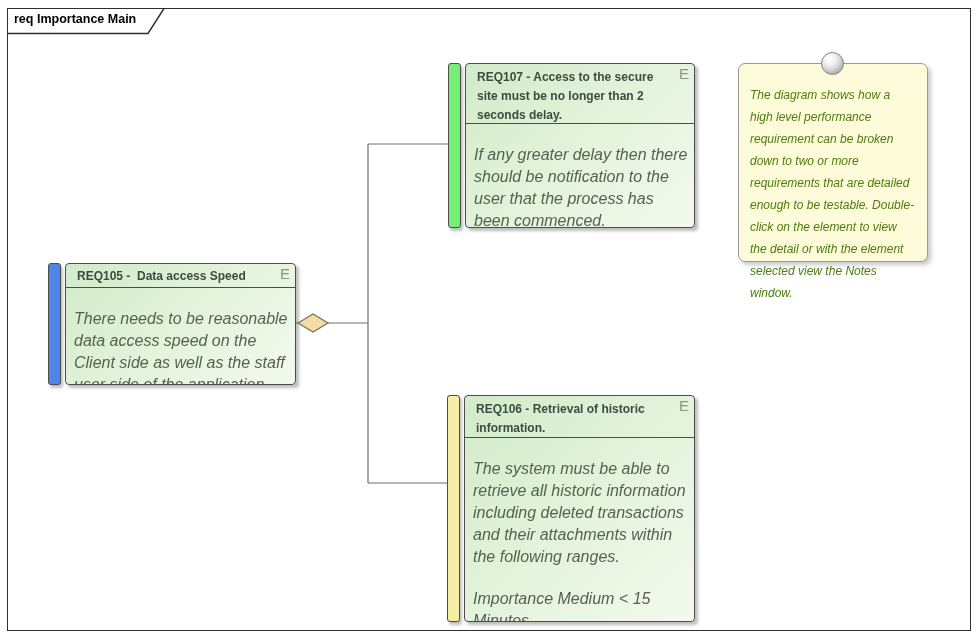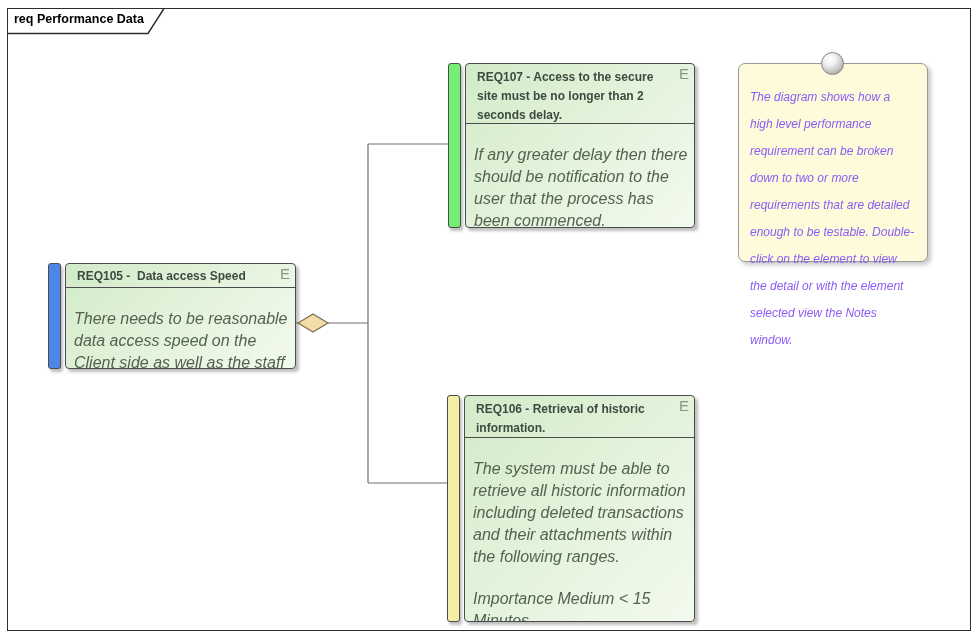--- a/index.html
+++ b/index.html
@@ -105,56 +105,56 @@
     margin-left: -12px;
     border-radius: 50%;
     border: 1px solid #858585;
     box-sizing: border-box;
     background: radial-gradient(circle at 38% 30%, #ffffff 0%, #f1f1f1 30%, #c9c9c9 60%, #8f8f8f 100%);
   }
   .note-text {
     padding: 20px 11px 10px 11px;
     font-size: 12px;
     font-style: italic;
-    line-height: 27px;
-    color: #8b5cf6;
+    line-height: 22px;
+    color: #4d7c0f;
   }
 </style>
 </head>
 <body>
 
 <div id="stage">
 
   <div class="frame"></div>
 
   <svg id="connector-layer" viewBox="0 0 980 644">
 
     <polyline points="8,33.5 148,33.5 164,8.5" fill="none" stroke="#2e2e2e" stroke-width="1.4"></polyline>
 
     <path d="M296,323 H368 M368,144 V483 M368,144 H450 M368,483 H450" fill="none" stroke-width="1.2" stroke="#6e6e6e"></path>
 
     <polygon points="298,323 313,314 328,323 313,332" stroke-width="1.2" fill="#f3dca8" stroke="#7d6f52"></polygon>
   </svg>
 
-  <div class="frame-label">req Performance Data</div>
+  <div class="frame-label">req Importance Main</div>
 
   <div class="req" style="left:448px; top:63px; width:247px; height:165px;">
     <div class="req-bar" style="background-color: rgb(116, 238, 116);"></div>
     <div class="req-panel">
       <div class="req-header" style="height:60px;">
         <div class="req-title">REQ107 - Access to the secure site must be no longer than 2 seconds delay.</div>
         <div class="req-type-icon">E</div>
       </div>
       <div class="req-body">
         <div>If any greater delay then there should be notification to the user that the process has been commenced.</div>
       </div>
     </div>
   </div>
 
-  <div class="req" style="left:48px; top:263px; width:248px; height:106px;">
+  <div class="req" style="left:48px; top:263px; width:248px; height:122px;">
     <div class="req-bar" style="background-color: rgb(78, 134, 232);"></div>
     <div class="req-panel">
       <div class="req-header" style="height:24px;">
         <div class="req-title" style="padding-top:3px;">REQ105 -  Data access Speed</div>
         <div class="req-type-icon">E</div>
       </div>
       <div class="req-body">
         <div>There needs to be reasonable data access speed on the Client side as well as the staff user side of the application.</div>
       </div>
     </div>

